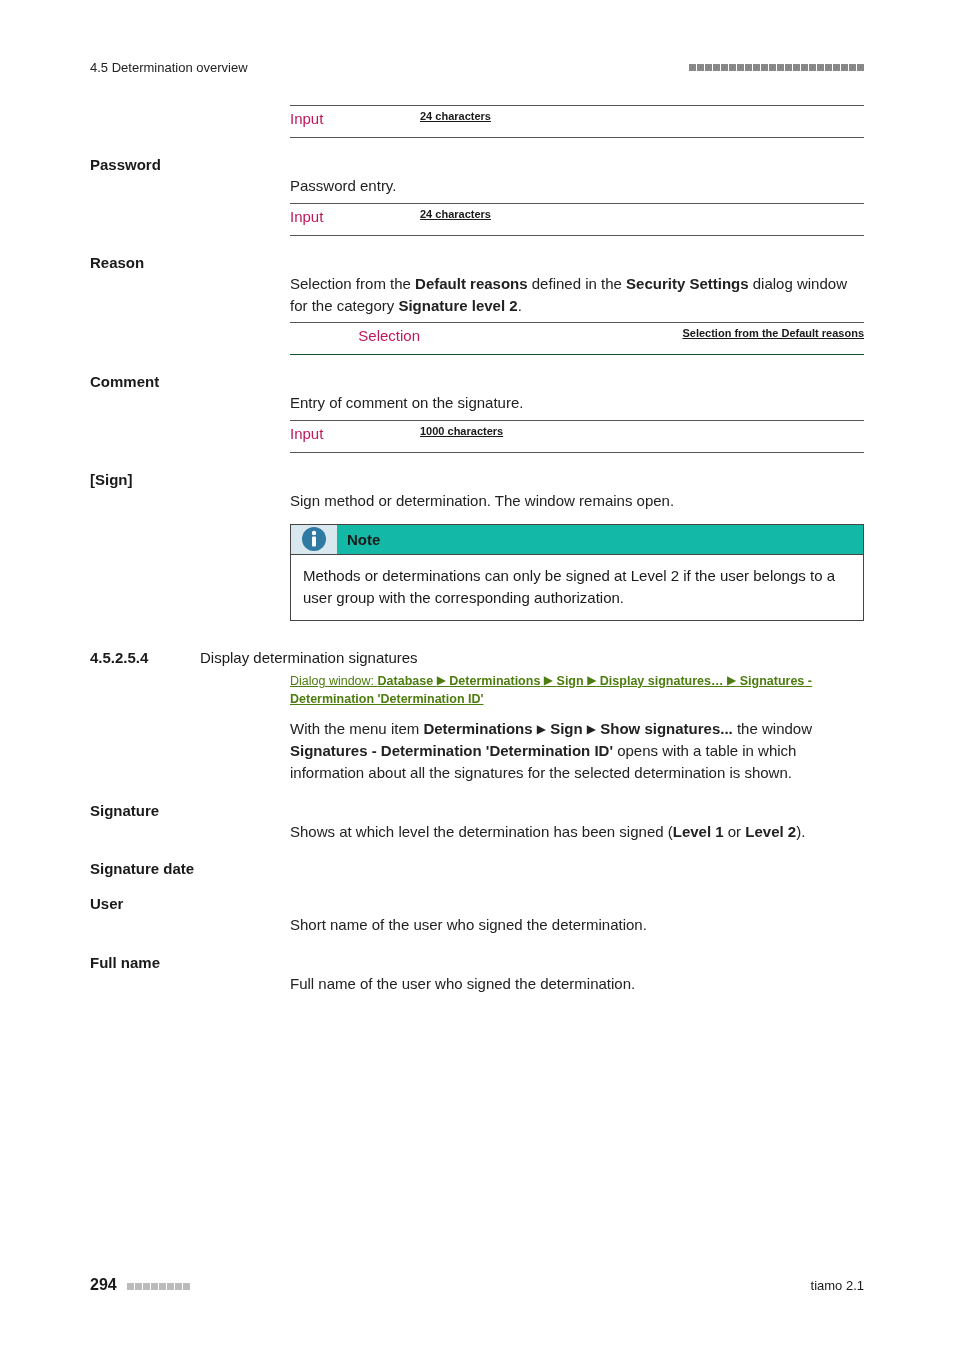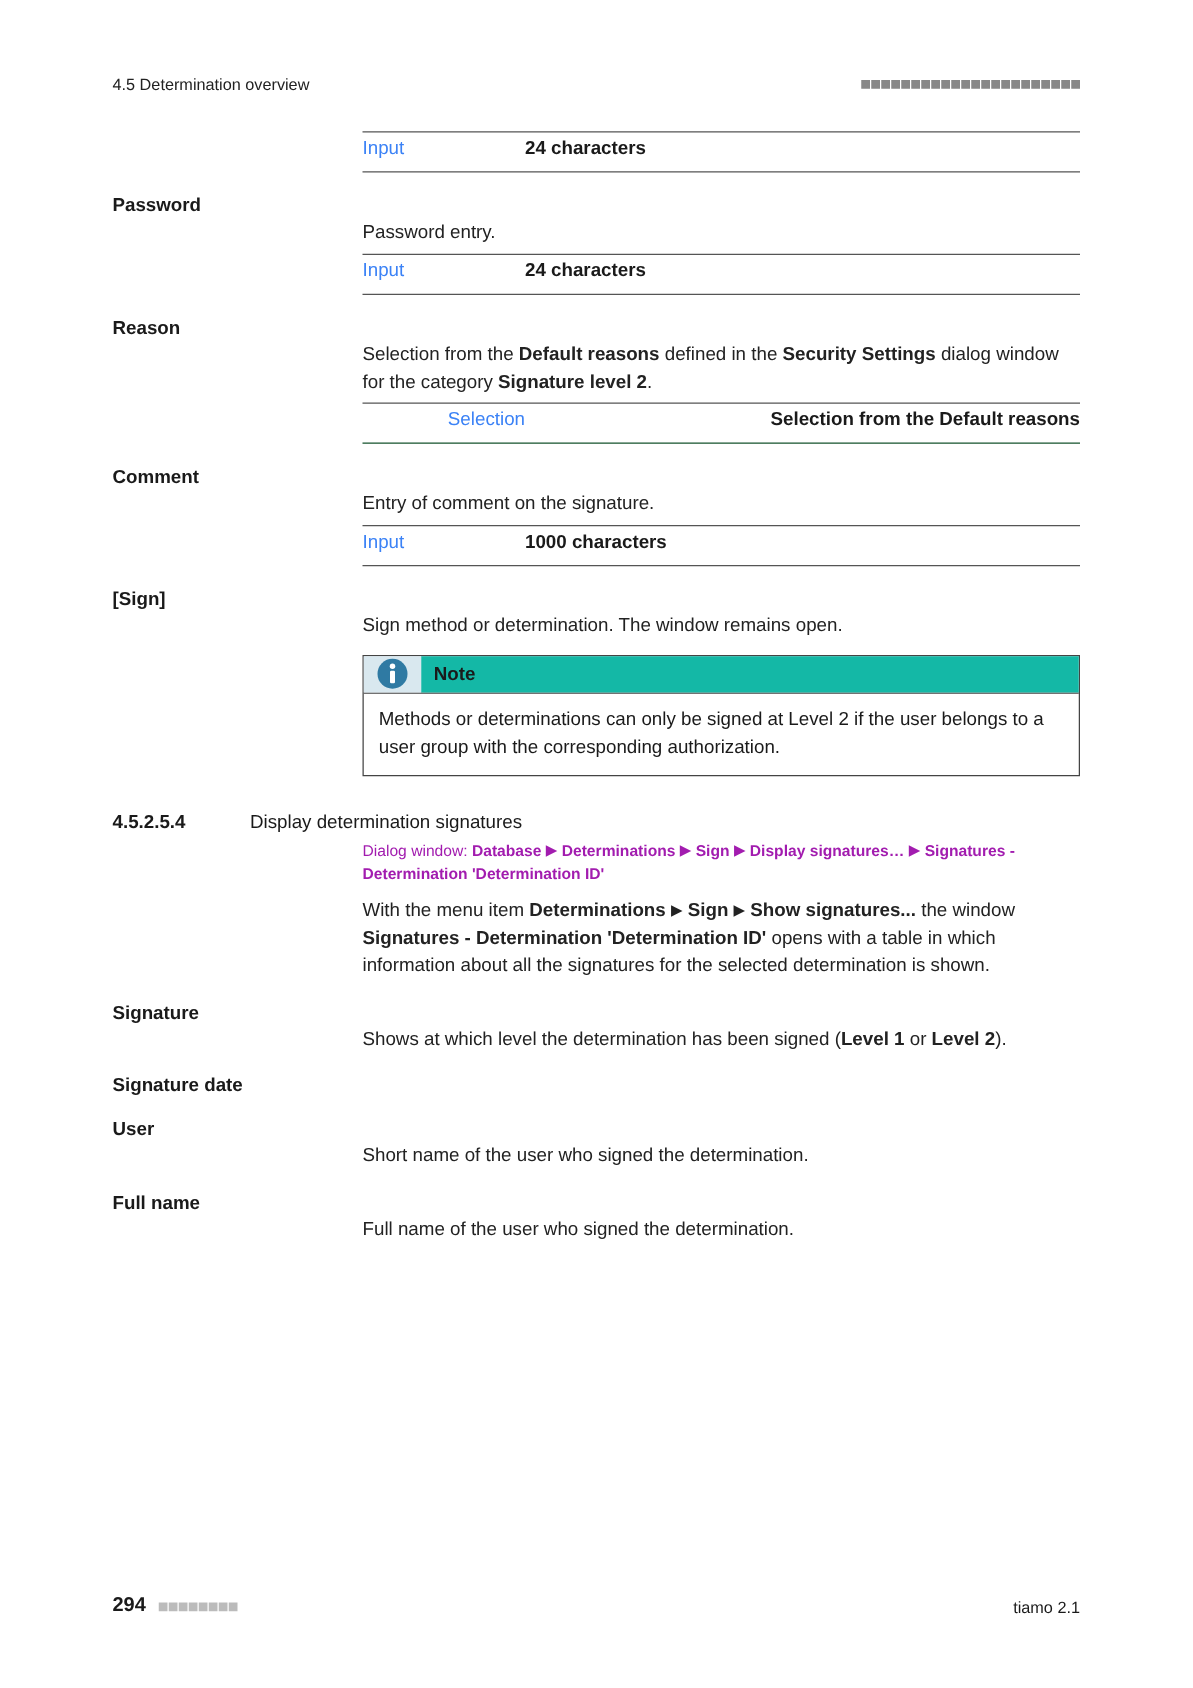--- a/index.html
+++ b/index.html
@@ -41,27 +41,28 @@
   .content-col {
     margin-left: 200px;
   }
   .row-line {
     border-top: 1px solid #555;
     padding: 4px 0 10px 0;
     display: flex;
   }
   .row-label {
     width: 130px;
-    color: #3b82f6;
+    color: #be185d;
     font-size: 15px;
   }
   .row-value {
     flex: 1;
     font-weight: 700;
-    font-size: 15px;
+    font-size: 11px;
+    text-decoration: underline;
   }
   .field-label {
     font-weight: 700;
     font-size: 15px;
     margin-top: 18px;
     margin-bottom: 2px;
   }
   .field-body {
     font-size: 15px;
     line-height: 1.45;
@@ -78,24 +79,25 @@
     width: 110px;
     font-weight: 800;
     font-size: 15px;
   }
   .section-title {
     font-weight: 400;
     font-size: 15px;
   }
   .dialog-caption {
     font-size: 12.5px;
-    color: #a21caf;
+    color: #4d7c0f;
     line-height: 1.4;
     margin-top: 6px;
     margin-bottom: 10px;
+    text-decoration: underline;
   }
   .dialog-caption .lead {
     font-weight: 400;
   }
   .dialog-caption .bold {
     font-weight: 700;
   }
   .note-box {
     border: 1px solid #444;
     margin-top: 12px;

